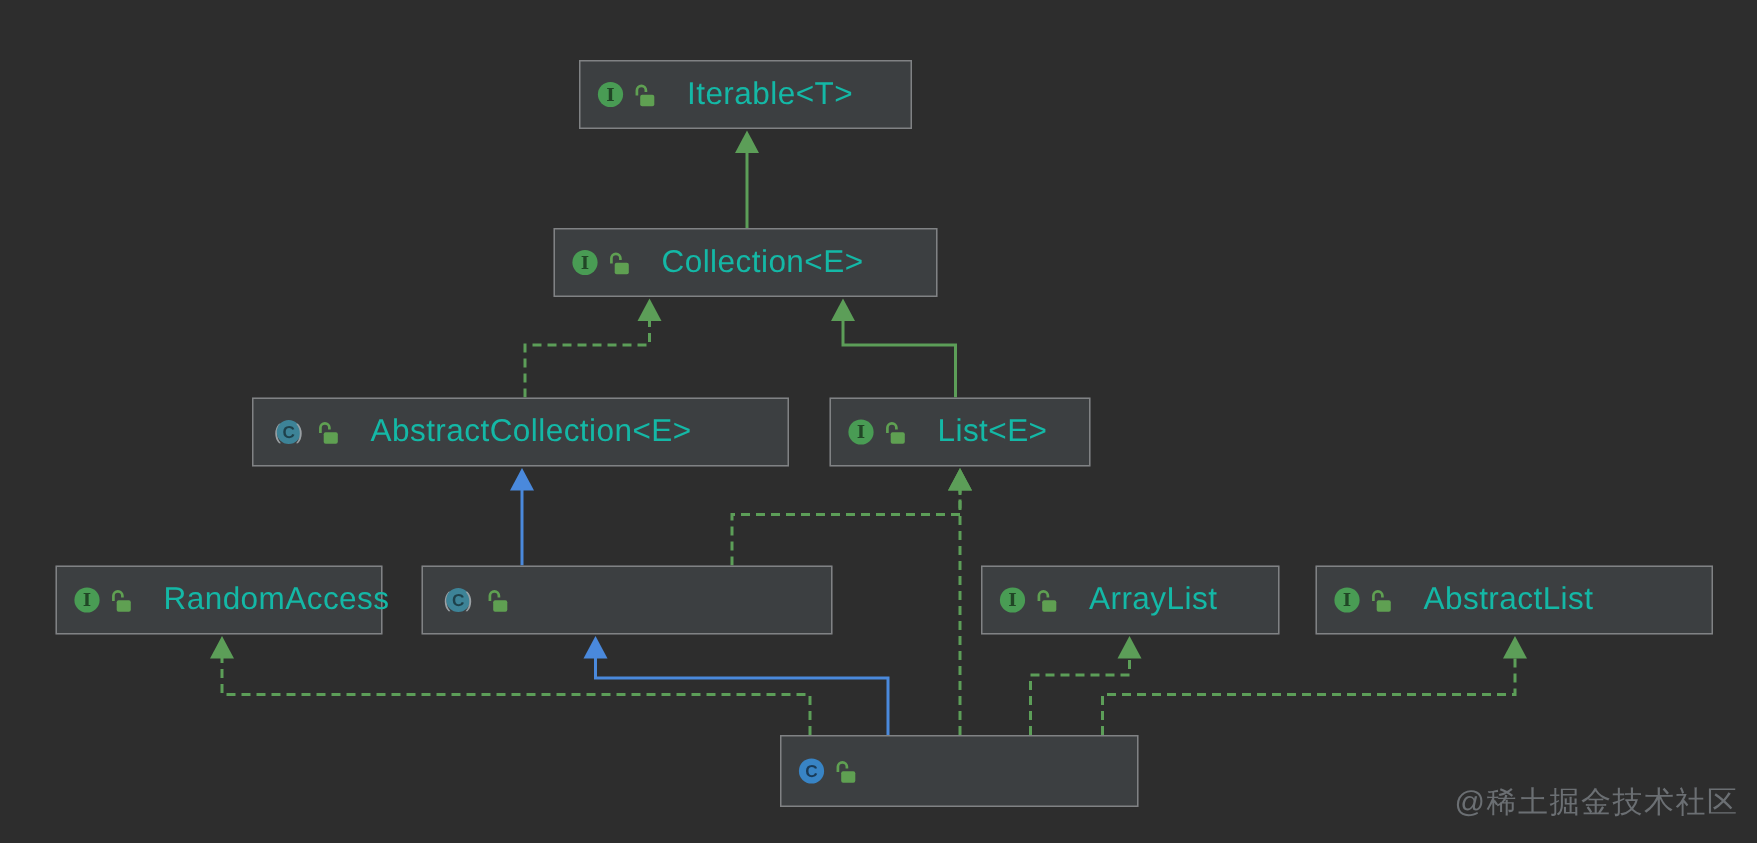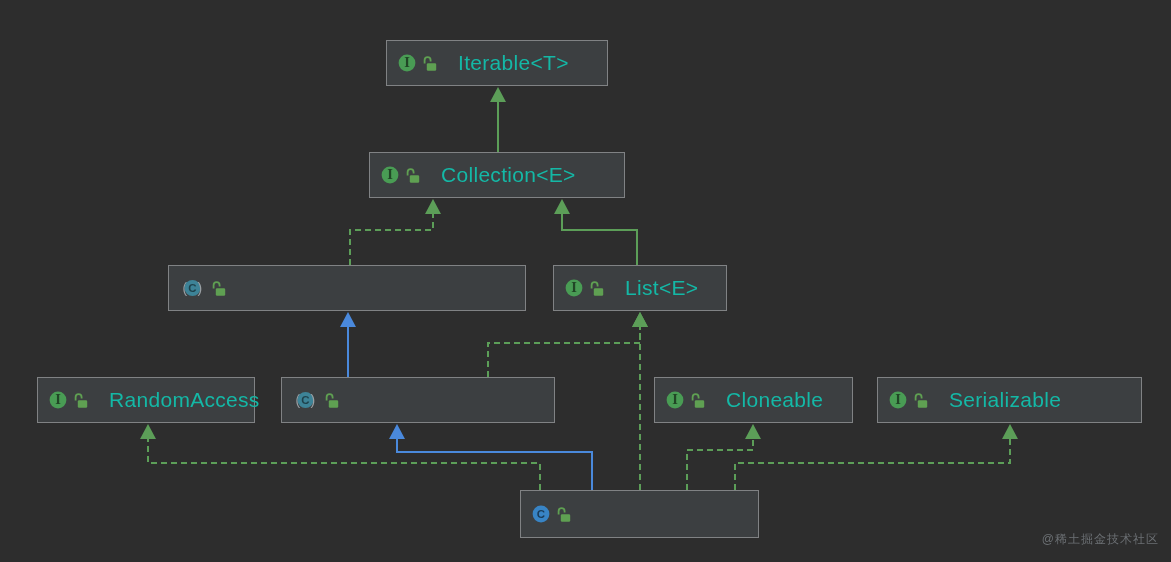--- a/index.html
+++ b/index.html
@@ -41,21 +41,21 @@
     margin-left: 14px;
     font-size: 21px;
     letter-spacing: 0.3px;
     color: #14b8a6;
     white-space: nowrap;
   }
   #watermark {
     position: absolute;
     right: 12px;
     bottom: 14px;
-    font-size: 12px;
+    font-size: 20px;
     color: #6b6f73;
     letter-spacing: 1px;
   }
 </style>
 </head>
 <body>
 
 <div id="canvas">
   <svg id="edges">
       <polyline points="498,152 498,101" fill="none" stroke="#5c9e58" stroke-width="2"></polyline>
@@ -106,20 +106,21 @@
         <svg class="type-icon" width="25" height="18" viewBox="0 0 25 18">
           <text x="2.6" y="13.6" font-size="14" font-family="Liberation Sans, sans-serif" fill="#9aa0a4">(</text>
           <circle cx="12.5" cy="9" r="8" fill="#3D8397"></circle>
           <text x="12.5" y="13" text-anchor="middle" font-size="11.5" font-family="Liberation Sans, sans-serif" font-weight="bold" fill="rgba(0,0,0,0.5)">C</text>
           <text x="17.4" y="13.6" font-size="14" font-family="Liberation Sans, sans-serif" fill="#9aa0a4">)</text>
         </svg>
         <svg class="lock-icon" width="16" height="17" viewBox="0 0 16 17">
           <path d="M2.6 8.6 V5.2 a3 3 0 0 1 6 0 V6.4" fill="none" stroke="#5FA052" stroke-width="1.8"></path>
           <rect x="4.8" y="8.2" width="9.4" height="7.6" rx="1.3" fill="#5FA052"></rect>
         </svg>
+        <span class="label">AbstractCollection&lt;E&gt;</span>
       </div>
       <div class="node" style="left: 553px; top: 265px; width: 174px; height: 46px;">
         <svg class="type-icon" width="18" height="18" viewBox="0 0 18 18">
           <circle cx="9" cy="9" r="8.4" fill="#499C54"></circle>
           <text x="9" y="13.2" text-anchor="middle" font-size="12" font-family="DejaVu Serif, serif" font-weight="bold" fill="rgba(0,0,0,0.55)">I</text>
         </svg>
         <svg class="lock-icon" width="16" height="17" viewBox="0 0 16 17">
           <path d="M2.6 8.6 V5.2 a3 3 0 0 1 6 0 V6.4" fill="none" stroke="#5FA052" stroke-width="1.8"></path>
           <rect x="4.8" y="8.2" width="9.4" height="7.6" rx="1.3" fill="#5FA052"></rect>
         </svg>
@@ -150,32 +151,32 @@
       </div>
       <div class="node" style="left: 654px; top: 377px; width: 199px; height: 46px;">
         <svg class="type-icon" width="18" height="18" viewBox="0 0 18 18">
           <circle cx="9" cy="9" r="8.4" fill="#499C54"></circle>
           <text x="9" y="13.2" text-anchor="middle" font-size="12" font-family="DejaVu Serif, serif" font-weight="bold" fill="rgba(0,0,0,0.55)">I</text>
         </svg>
         <svg class="lock-icon" width="16" height="17" viewBox="0 0 16 17">
           <path d="M2.6 8.6 V5.2 a3 3 0 0 1 6 0 V6.4" fill="none" stroke="#5FA052" stroke-width="1.8"></path>
           <rect x="4.8" y="8.2" width="9.4" height="7.6" rx="1.3" fill="#5FA052"></rect>
         </svg>
-        <span class="label">Cloneable</span>
+        <span class="label">ArrayList</span>
       </div>
       <div class="node" style="left: 877px; top: 377px; width: 265px; height: 46px;">
         <svg class="type-icon" width="18" height="18" viewBox="0 0 18 18">
           <circle cx="9" cy="9" r="8.4" fill="#499C54"></circle>
           <text x="9" y="13.2" text-anchor="middle" font-size="12" font-family="DejaVu Serif, serif" font-weight="bold" fill="rgba(0,0,0,0.55)">I</text>
         </svg>
         <svg class="lock-icon" width="16" height="17" viewBox="0 0 16 17">
           <path d="M2.6 8.6 V5.2 a3 3 0 0 1 6 0 V6.4" fill="none" stroke="#5FA052" stroke-width="1.8"></path>
           <rect x="4.8" y="8.2" width="9.4" height="7.6" rx="1.3" fill="#5FA052"></rect>
         </svg>
-        <span class="label">Serializable</span>
+        <span class="label">AbstractList</span>
       </div>
       <div class="node" style="left: 520px; top: 490px; width: 239px; height: 48px;">
         <svg class="type-icon" width="18" height="18" viewBox="0 0 18 18">
           <circle cx="9" cy="9" r="8.4" fill="#3884C5"></circle>
           <text x="9" y="13" text-anchor="middle" font-size="11.5" font-family="Liberation Sans, sans-serif" font-weight="bold" fill="rgba(0,0,0,0.55)">C</text>
         </svg>
         <svg class="lock-icon" width="16" height="17" viewBox="0 0 16 17">
           <path d="M2.6 8.6 V5.2 a3 3 0 0 1 6 0 V6.4" fill="none" stroke="#5FA052" stroke-width="1.8"></path>
           <rect x="4.8" y="8.2" width="9.4" height="7.6" rx="1.3" fill="#5FA052"></rect>
         </svg>

